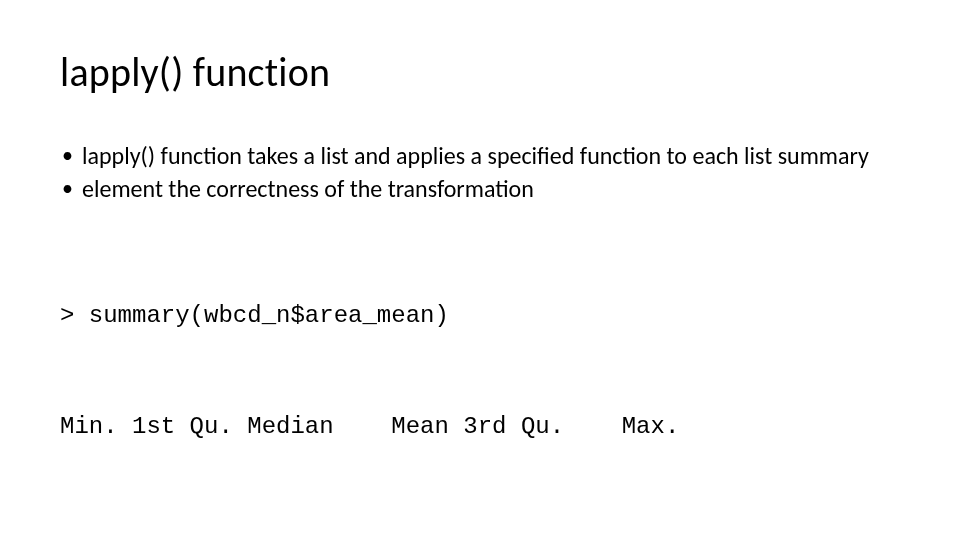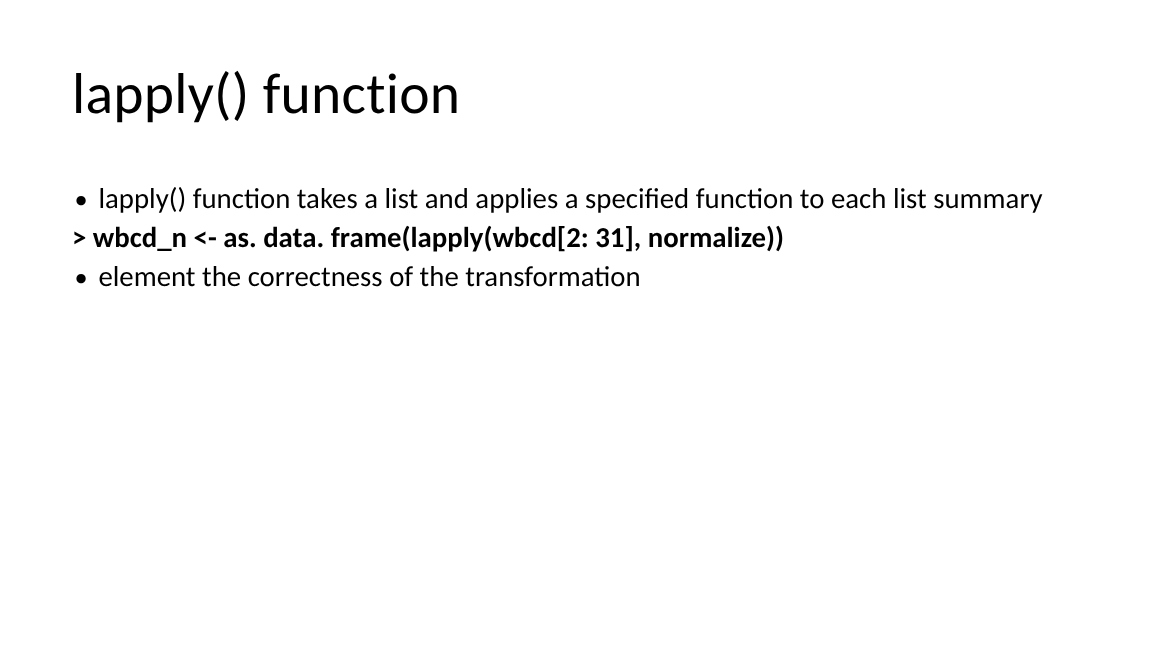--- a/index.html
+++ b/index.html
@@ -6,21 +6,21 @@
     body {
       width: 960px;
       height: 540px;
       background: #ffffff;
       font-family: Calibri, "Segoe UI", Arial, sans-serif;
       color: #000000;
       padding: 48px 60px 0 60px;
       overflow: hidden;
     }
     .title {
-      font-size: 48px;
+      font-size: 40px;
       font-weight: 400;
       margin-bottom: 44px;
       letter-spacing: 0.2px;
     }
     .body-block {
       font-size: 24px;
       line-height: 1.28;
     }
     .bullet-row {
       display: flex;
@@ -55,22 +55,23 @@
 </head>
 <body>
 
 <h1 class="title">lapply() function</h1>
 
 <div class="body-block">
   <div class="bullet-row">
     <span class="bullet-dot">•</span>
     <span class="bullet-text">lapply() function takes a list and applies a specified function to each list summary</span>
   </div>
-  <div class="code-inline">&gt; wbcd_n &lt;- as. data. frame(lapply(wbcd[2: 31], normalize))</div>
   <div class="bullet-row">
     <span class="bullet-dot">•</span>
     <span class="bullet-text">element the correctness of the transformation</span>
   </div>
 </div>
 
 <div class="mono-block">
+  <span class="mono-row">&gt; summary(wbcd_n$area_mean)</span>
+  <span class="mono-row">Min. 1st Qu. Median    Mean 3rd Qu.    Max.</span>
   
 </div>
 
 </body></html>

